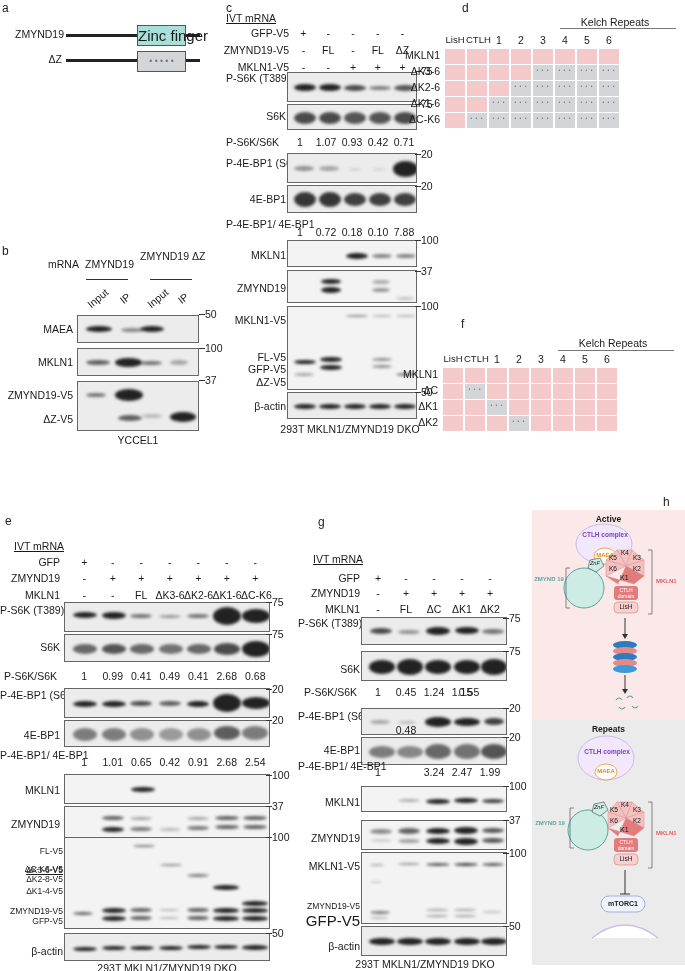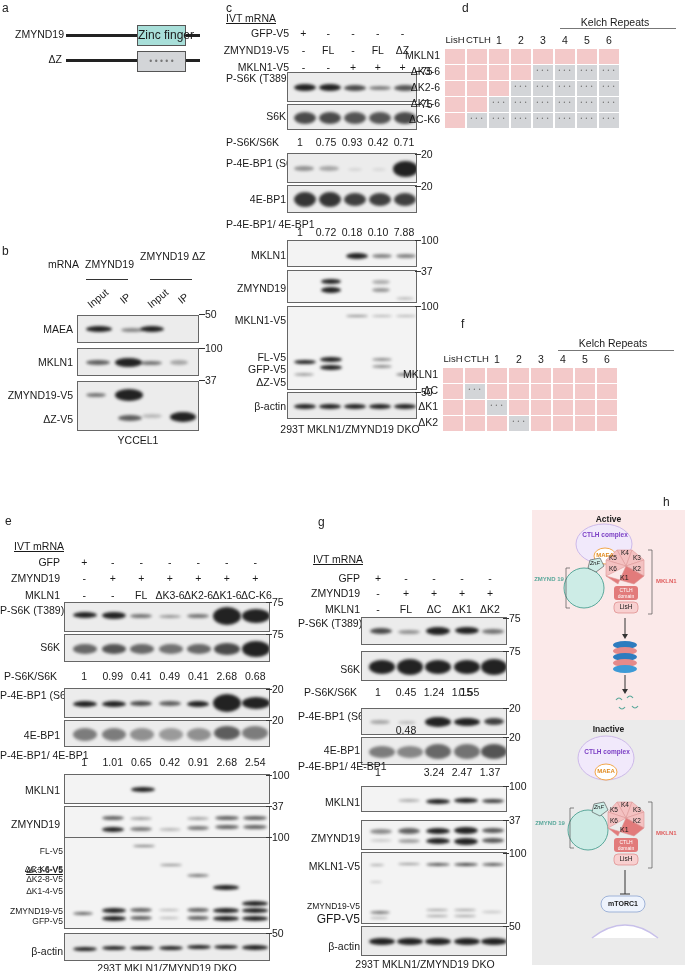--- a/index.html
+++ b/index.html
@@ -1,20 +1,20 @@
 <!DOCTYPE html>
 <html><head>
 <meta charset="utf-8">
 <style>
   html,body{margin:0;padding:0;background:#fff;}
   body{width:685px;height:971px;position:relative;overflow:hidden;font-family:"Liberation Sans",sans-serif;color:#1a1a1a;}
   .abs{position:absolute;}
   .plabel{font-size:12px;color:#222;}
   .t10{font-size:10.5px;white-space:nowrap;}
-  .t9{font-size:12px;white-space:nowrap;}
+  .t9{font-size:15px;white-space:nowrap;}
   .t8{font-size:8.5px;white-space:nowrap;}
   .r{text-align:right;}
   .c{text-align:center;}
   .ul{text-decoration:underline;}
   .blot{position:absolute;border:1.2px solid #666;background:#ececec;box-sizing:border-box;overflow:hidden;}
   .blot.light{background:#f3f3f3;}
   .band{position:absolute;border-radius:50%;background:#222;filter:blur(1.4px);}
   .mw{position:absolute;font-size:10.5px;white-space:nowrap;}
   .mw:before{content:"";position:absolute;left:-6px;top:6px;width:6px;height:1px;background:#333;}
   .lane-row{position:absolute;display:flex;}
@@ -121,21 +121,21 @@
     <div class="band" style="left:31px;top:7px;width:22px;height:12px;opacity:.8"></div>
     <div class="band" style="left:56px;top:7px;width:22px;height:12px;opacity:.75"></div>
     <div class="band" style="left:81px;top:7px;width:22px;height:12px;opacity:.75"></div>
     <div class="band" style="left:106px;top:7px;width:22px;height:12px;opacity:.8"></div>
 </div>
 <div class="mw" style="left:421px;top:98px;">75</div>
 
 <div class="abs t10" style="left:226px;top:136px;">P-S6K/S6K</div>
 <div class="lane-row" style="left:287px;top:136px;width:130px;">
   <span style="width:26px">1</span>
-    <span style="width:26px">0.75</span>
+    <span style="width:26px">1.07</span>
     <span style="width:26px">0.93</span>
     <span style="width:26px">0.42</span>
     <span style="width:26px">0.71</span>
 </div>
 
 <div class="abs t10 r" style="left:226px;top:157px;width:60px;line-height:13px;">P-4E-BP1 (S65)</div>
 <div class="blot" style="left:287px;top:153px;width:130px;height:30px;">
   <div class="band" style="left:6px;top:12px;width:20px;height:5px;opacity:.45"></div>
     <div class="band" style="left:31px;top:12px;width:20px;height:5px;opacity:.35"></div>
     <div class="band" style="left:60px;top:14px;width:14px;height:3px;opacity:.12"></div>
@@ -544,21 +544,21 @@
     <div class="band" style="left:119px;top:6px;width:26px;height:15px;opacity:.75"></div>
 </div>
 <div class="mw" style="left:509px;top:731px;">20</div>
 
 <div class="abs t10 c" style="left:298px;top:760px;width:64px;line-height:13px;">P-4E-BP1/ 4E-BP1</div>
 <div id="gR2">
     <div class="abs t10 c" style="left: 364px; top: 766px; width: 28px;">1</div>
     <div class="abs t10 c" style="left: 392px; top: 724px; width: 28px;">0.48</div>
     <div class="abs t10 c" style="left: 420px; top: 766px; width: 28px;">3.24</div>
     <div class="abs t10 c" style="left: 448px; top: 766px; width: 28px;">2.47</div>
-    <div class="abs t10 c" style="left: 476px; top: 766px; width: 28px;">1.37</div>
+    <div class="abs t10 c" style="left: 476px; top: 766px; width: 28px;">1.99</div>
   </div>
 
 <div class="abs t10 r" style="left:298px;top:796px;width:62px;">MKLN1</div>
 <div class="blot light" style="left:361px;top:786px;width:146px;height:26px;">
   <div class="band" style="left:36px;top:12px;width:22px;height:3px;opacity:.35"></div>
     <div class="band" style="left:64px;top:12px;width:24px;height:5px;"></div>
     <div class="band" style="left:92px;top:11px;width:24px;height:5px;"></div>
     <div class="band" style="left:120px;top:12px;width:22px;height:4px;opacity:.85"></div>
 </div>
 <div class="mw" style="left:509px;top:780px;">100</div>
@@ -655,21 +655,21 @@
   <div class="abs" style="left:101px;top:44px;font-size:6.5px;">K3</div>
   <div class="abs" style="left:89px;top:39px;font-size:6.5px;">K4</div>
   <div class="abs" style="left:77px;top:44px;font-size:6.5px;">K5</div>
   <div class="abs" style="left:77px;top:55px;font-size:6.5px;">K6</div>
   <div class="abs c" style="left:82px;top:77px;width:24px;font-size:5px;color:#fff;line-height:6px;">CTLH domain</div>
   <div class="abs c" style="left:82px;top:93px;width:24px;font-size:6.5px;">LisH</div>
   <div class="abs" style="left:124px;top:68px;font-size:6px;color:#e06060;font-weight:bold;">MKLN1</div>
 </div>
 
 <div class="panelh" style="left:532px;top:720px;width:153px;height:245px;background:#ebebeb;">
-  <div class="abs t8 c" style="left:0;top:4px;width:153px;font-weight:bold;">Inactive</div>
+  <div class="abs t8 c" style="left:0;top:4px;width:153px;font-weight:bold;">Repeats</div>
   <svg class="abs" style="left:0;top:0" width="153" height="245">
     <ellipse cx="74" cy="38" rx="28" ry="22" fill="#f1e9fb" stroke="#cdb9ea"></ellipse>
     <ellipse cx="74" cy="52" rx="11" ry="8" fill="#fff" stroke="#f2a74a"></ellipse>
     <circle cx="56" cy="110" r="20" fill="#cdece6" stroke="#5aa89b"></circle>
     <polygon points="62,84 72,82 76,90 68,96 60,92" fill="#cdece6" stroke="#444" stroke-width=".6"></polygon>
     <g stroke="#d99" stroke-width=".6">
       <polygon points="85,82 100,82 94,98" fill="#f4c1c1"></polygon>
       <polygon points="100,82 112,92 94,98" fill="#f4c1c1"></polygon>
       <polygon points="112,92 112,108 94,98" fill="#f4c1c1"></polygon>
       <polygon points="76,92 85,82 94,98" fill="#f4c1c1"></polygon>

